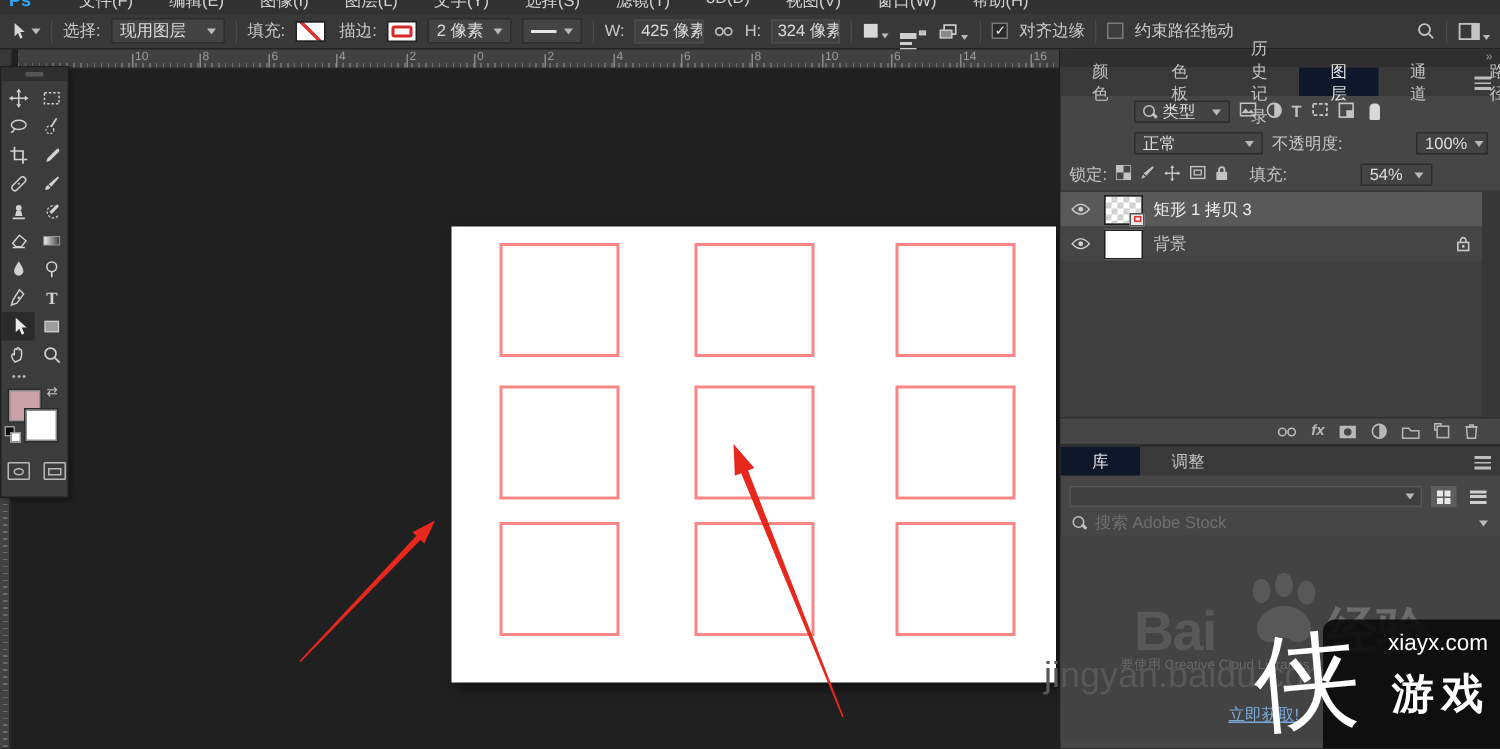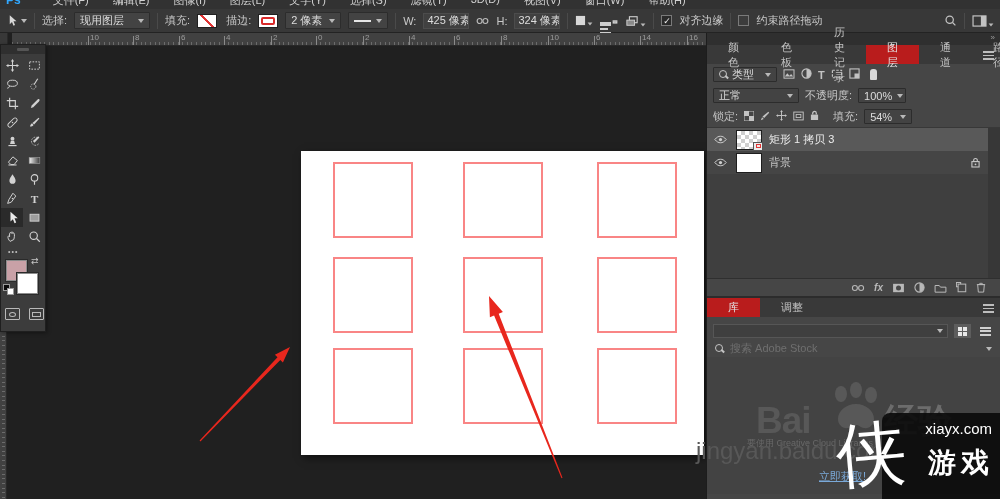--- a/index.html
+++ b/index.html
@@ -77,25 +77,25 @@
   .tbtn .oval { width:7px; height:5px; border:1px solid #b9b9b9; border-radius:50%; }
   .tbtn .bar { width:9px; height:5px; border:1px solid #b9b9b9; }
 
   
   #rightcol { position:absolute; left:706px; top:33px; width:294px; height:466px; background:#464646;
               border-left:1px solid #1d1d1d; font-size:11px; color:#c6c6c6; z-index:2; }
   #paneltop { height:12px; background:#2f2f2f; text-align:right; color:#9a9a9a; font-size:8px;
               line-height:10px; padding-right:5px; }
   .tabbar { height:19px; background:#393939; display:flex; align-items:stretch; position:relative; }
   .tabbar .tab { padding:0 21px; display:flex; align-items:center; color:#c2c2c2; }
-  .tabbar .tab.active { background:#b91c1c; color:#e3e3e3; }
+  .tabbar .tab.active { background:#0f172a; color:#e3e3e3; }
   .panelmenu { position:absolute; right:6px; top:6px; width:11px; }
   .panelmenu span { display:block; height:1.6px; background:#bdbdbd; margin-bottom:2px; }
   .prow { height:21px; display:flex; align-items:center; gap:6px; padding:0 6px; }
-  .prow .dd { height:15px; }
+  .prow .dd { height:15px;margin-left:43px; }
   .ficon { color:#c3c3c3; font-size:10px; }
   .pin { width:7px; height:11px; background:#d8d8d8; border-radius:3px 3px 1px 1px; margin-left:4px; }
   .mag { width:9px; height:9px; position:relative; display:inline-block; }
   .mag::before { content:""; position:absolute; left:0; top:0; width:6px; height:6px;
                  border:1.4px solid #c3c3c3; border-radius:50%; }
   .mag::after { content:""; position:absolute; left:6px; top:6px; width:3.5px; height:1.5px;
                 background:#c3c3c3; transform:rotate(45deg); }
   #layerslist { height:151px; background:#3f3f3f; position:relative; border-top:1px solid #383838; }
   #layerslist .gutter { position:absolute; right:0; top:0; width:12px; height:100%; background:#373737; }
   .lrow { height:23px; display:flex; align-items:center; gap:7px; padding-left:4px; margin-right:12px; }

